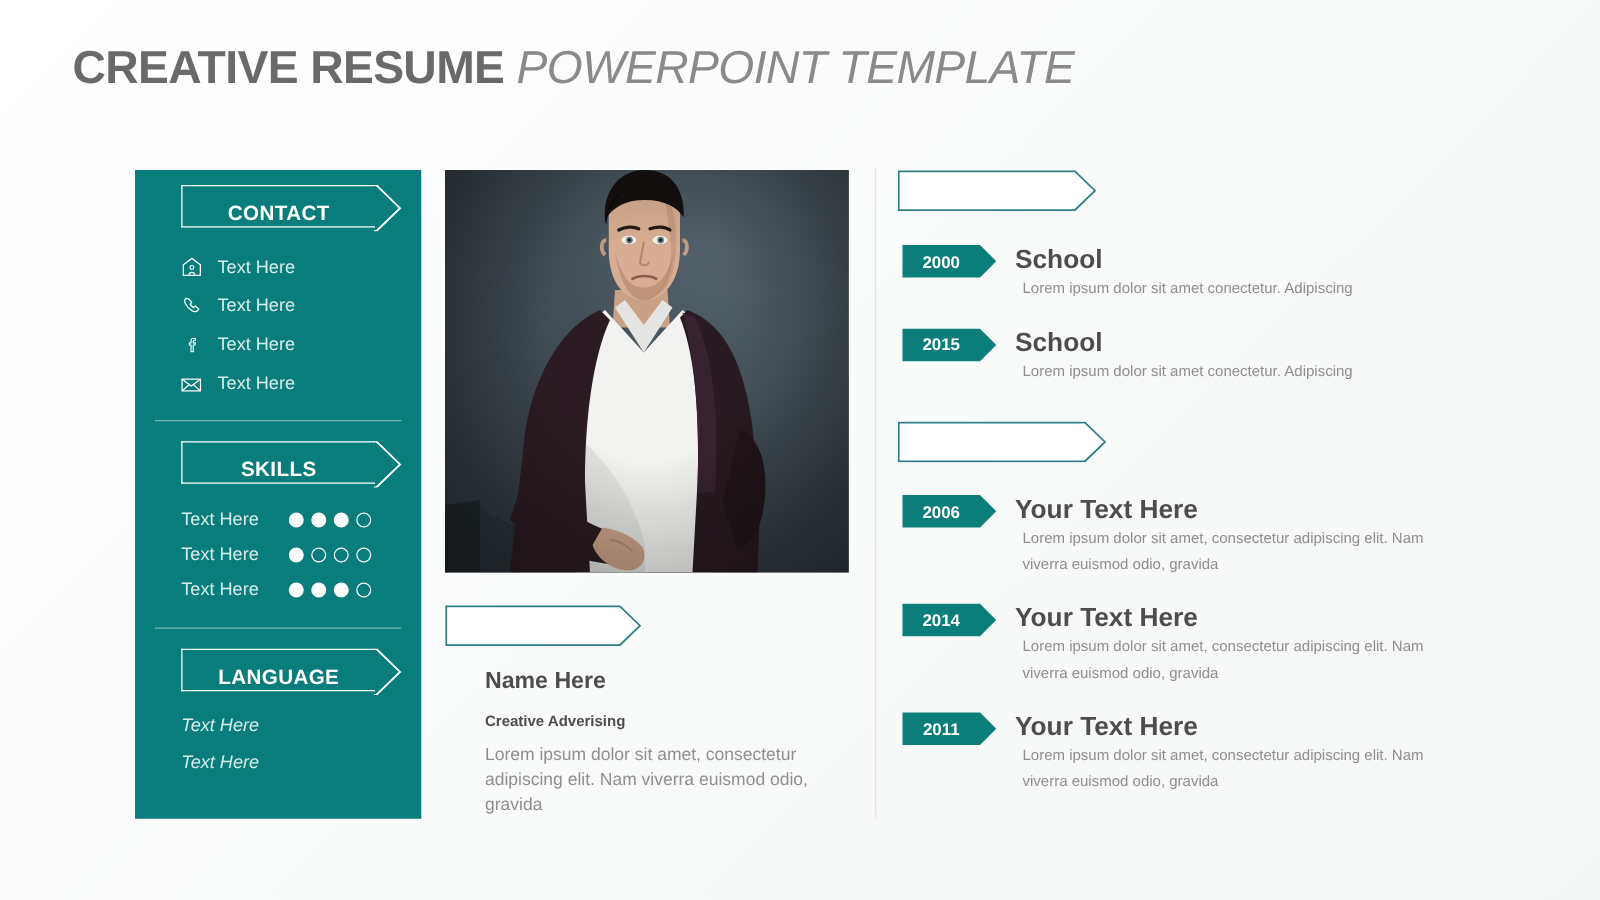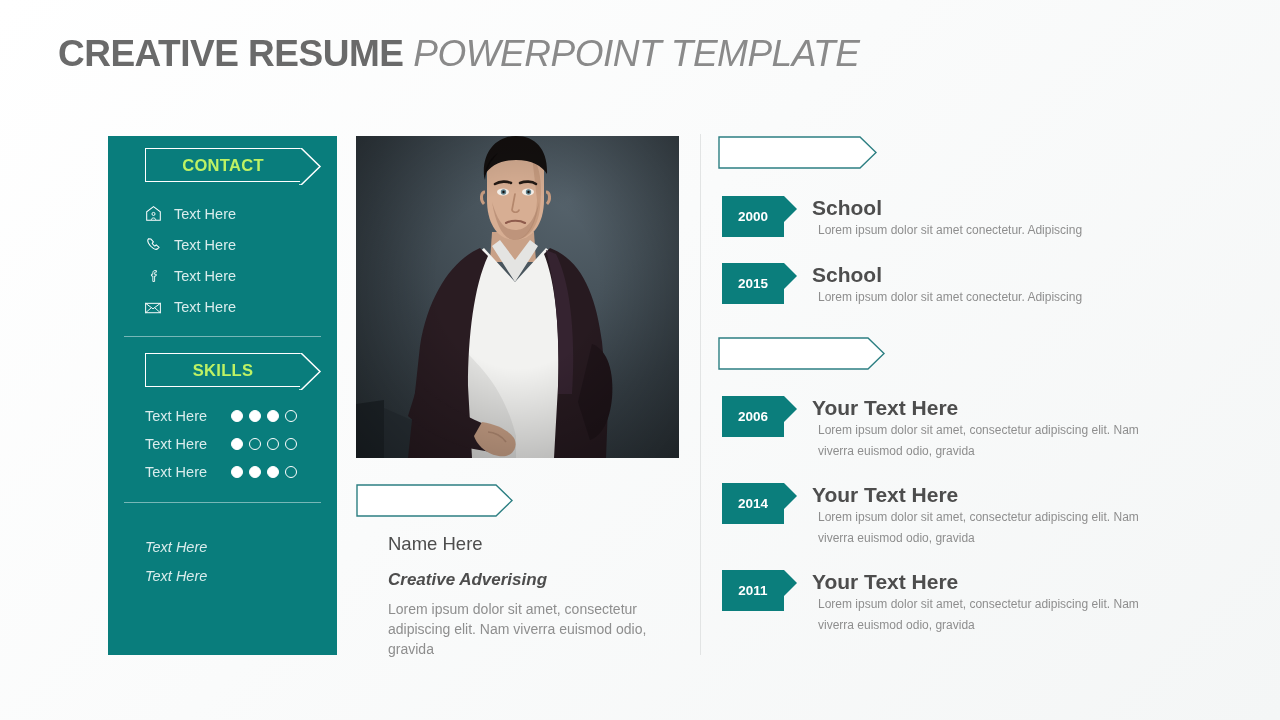--- a/index.html
+++ b/index.html
@@ -43,22 +43,22 @@
     width: 229px; height: 519px;
     background: #097d7c;
   }
   .banner-teal {
     position: relative;
     margin: 0 auto;
     width: 155px; height: 34px;
     box-sizing: border-box;
     border: 1.5px solid #ffffff;
     border-right: none;
-    display: flex; align-items: center; justify-content: center;
-    color: #bef264;
+    display: flex; align-items: flex-end; justify-content: center;
+    color: #ffffff;
     font-weight: bold;
     font-size: 16.5px;
     letter-spacing: 0.3px;
   }
   .banner-teal::after {
     content: "";
     position: absolute;
     left: 154px; top: -1.5px;
     width: 0; height: 0;
     border-top: 18.5px solid transparent;
@@ -157,29 +157,28 @@
 
   
   .profile {
     position: absolute;
     left: 356px; top: 484px;
     width: 330px;
   }
   .profile .name {
     margin: 16px 0 15px 32px;
     font-size: 18.5px;
-    font-weight: normal;
+    font-weight: bold;
     color: #4d4d4d;
   }
   .profile .role {
     margin: 2px 0 0 32px;
-    font-size: 17px;
+    font-size: 12px;
     font-weight: bold;
     color: #4d4d4d;
-    font-style: italic;
   }
   .profile .desc {
     margin: 9px 0 0 32px;
     width: 288px;
     font-size: 14px;
     line-height: 20px;
     color: #8e8e8e;
   }
 
   
@@ -194,21 +193,21 @@
   .right { position: absolute; left: 718px; top: 136px; width: 430px; }
 
   .entry { position: relative; }
   .year {
     position: absolute;
     left: 4px; top: 0;
     width: 62px; height: 27px;
   }
   .year .box {
     position: absolute; left: 0; top: 0;
-    width: 62px; height: 41px;
+    width: 62px; height: 26px;
     background: #0b7e7c;
     display: flex; align-items: center; justify-content: center;
     color: #ffffff; font-weight: bold; font-size: 13.5px;
   }
   .year .tip {
     position: absolute; left: 62px; top: 0;
     width: 0; height: 0;
     border-top: 13.5px solid transparent;
     border-bottom: 13.5px solid transparent;
     border-left: 13px solid #0b7e7c;
@@ -329,20 +328,26 @@
           <span class="dot on"></span>
           <span class="dot"></span>
         </span>
       </div>
     </div>
 
     <div style="height:16px"></div>
     <div class="divider"></div>
     <div style="height:16px"></div>
 
+    <div class="banner-teal">
+      <span>LANGUAGE</span>
+      <svg class="arrowsvg" viewBox="0 0 23 37">
+        <path d="M0,0 L2,0 L21,18.5 L2,37 L0,37" fill="none" stroke="#ffffff" stroke-width="1.5"></path>
+      </svg>
+    </div>
 
     <div style="height:14px"></div>
     <div>
       <div class="lang-row">Text Here</div>
       <div class="lang-row">Text Here</div>
     </div>
   </div>
 
   <div class="photo">
     <div class="bg"></div>

